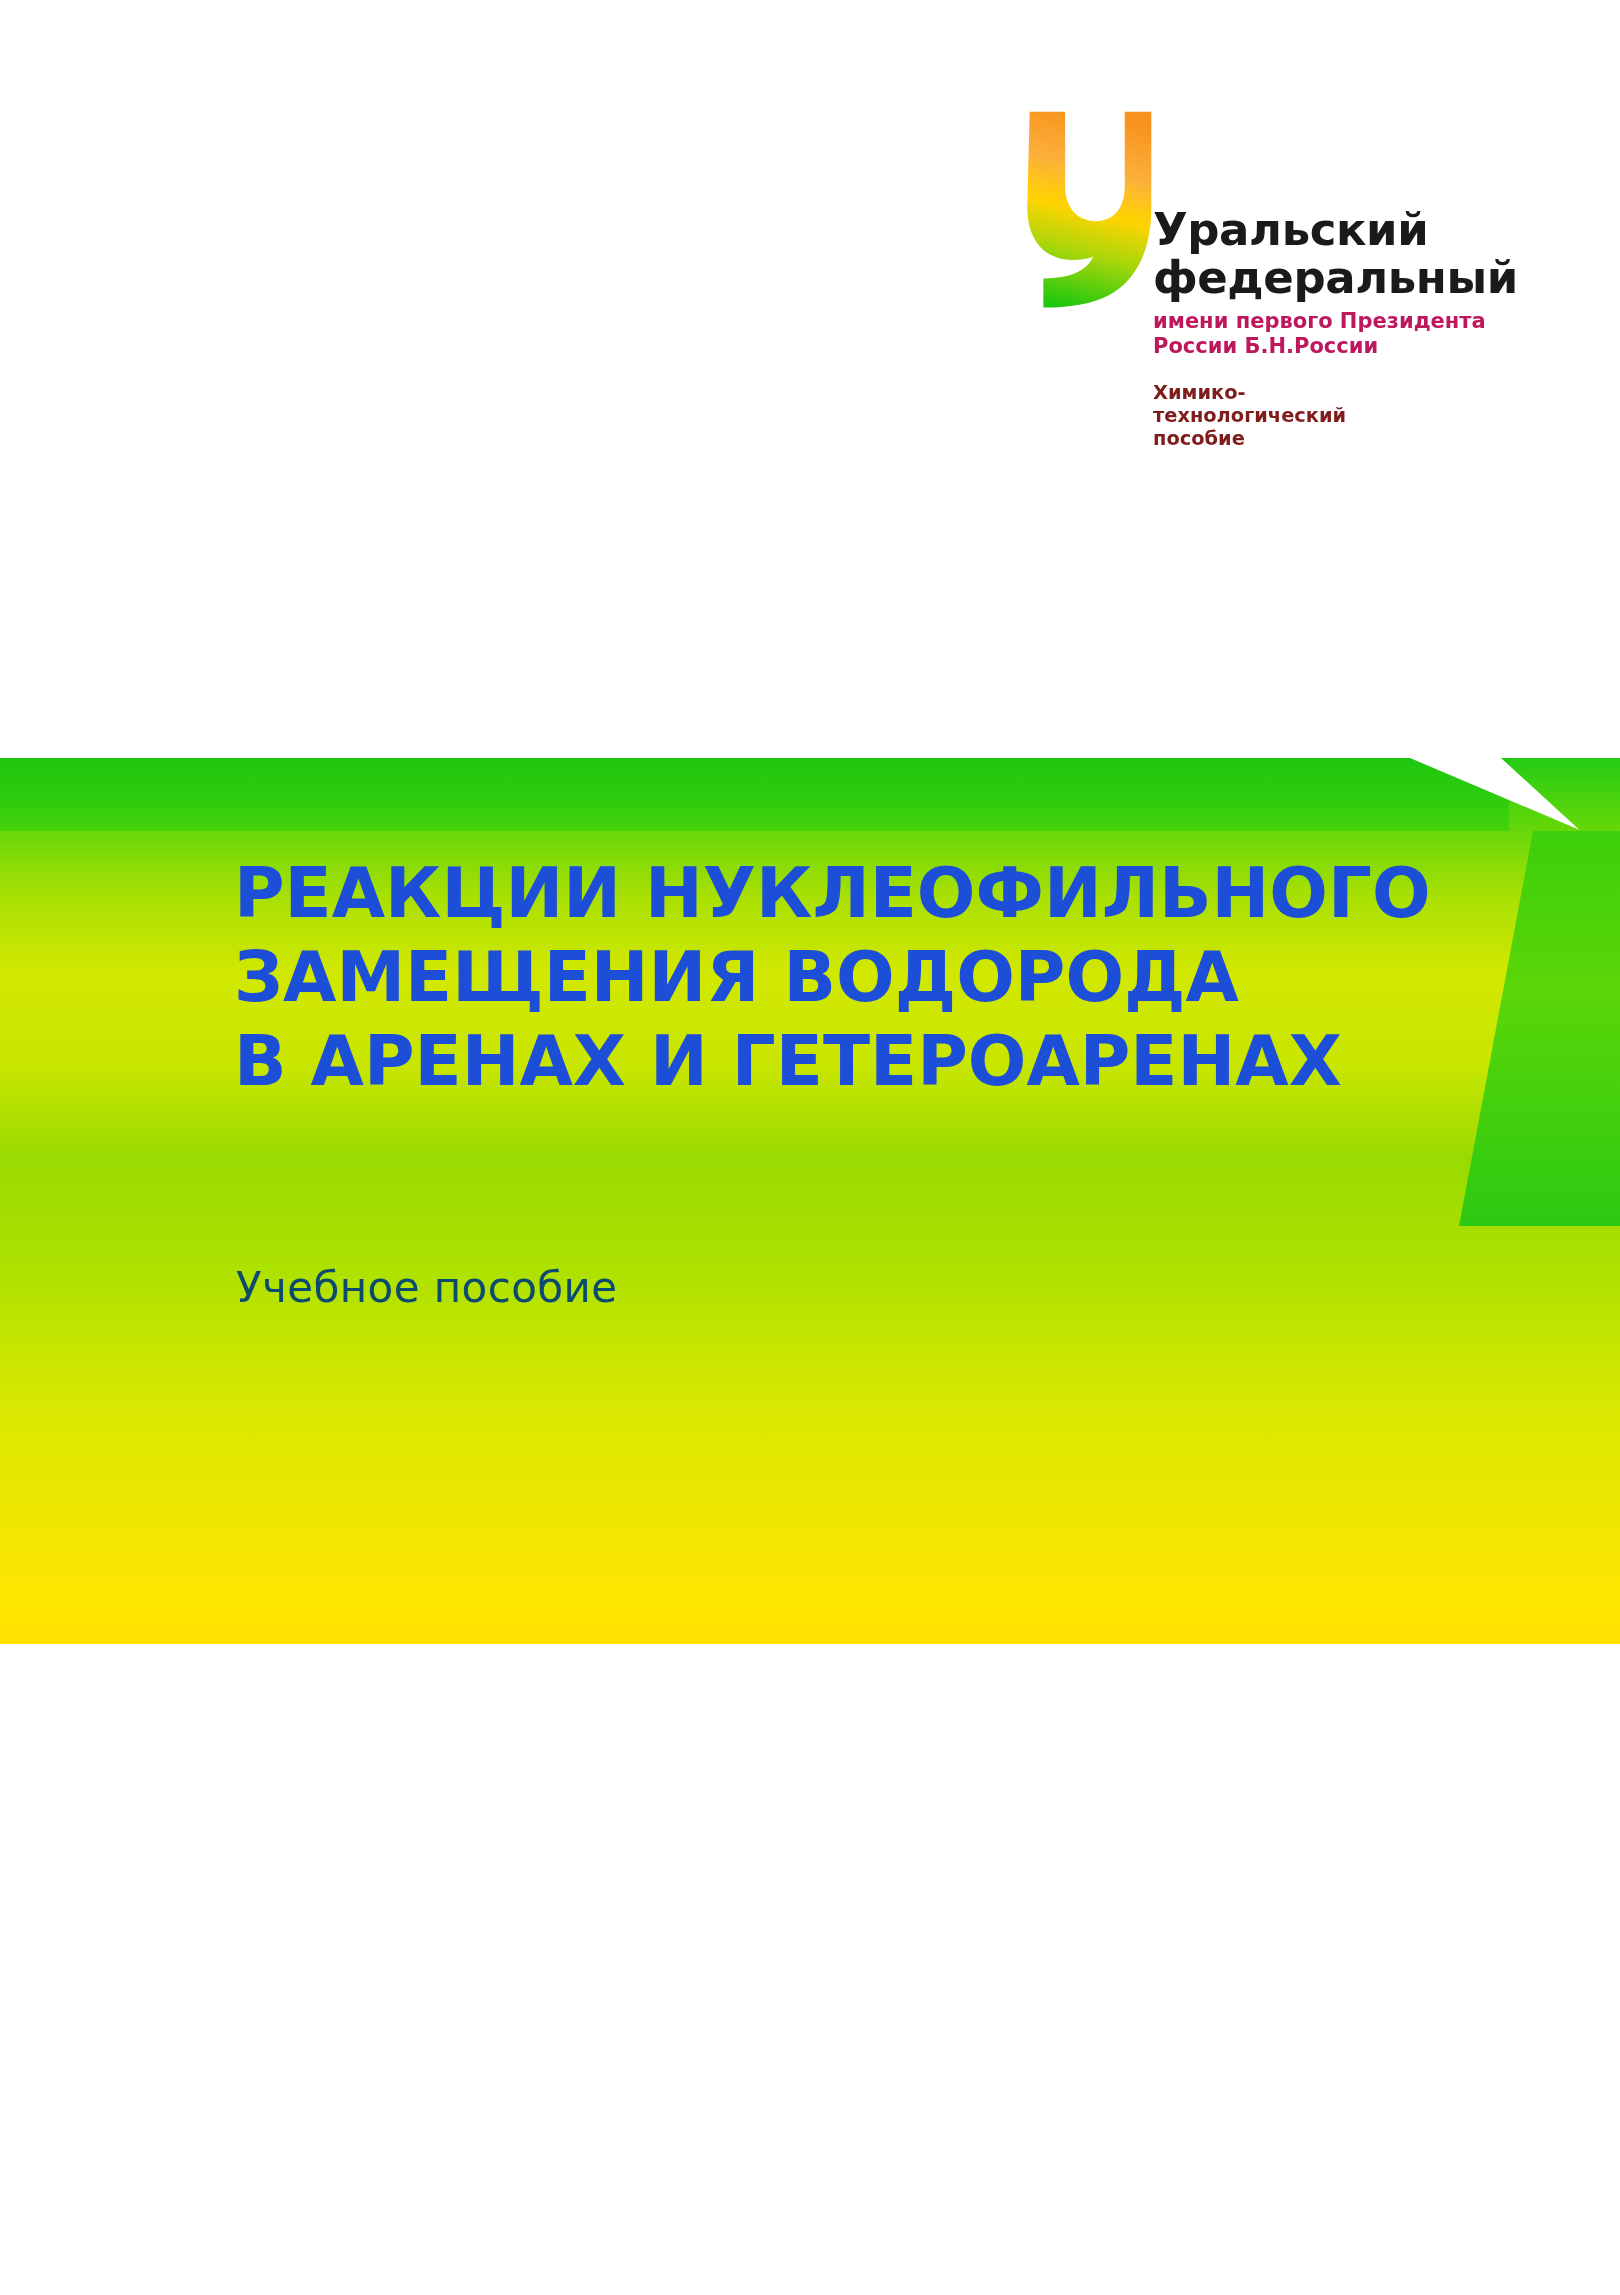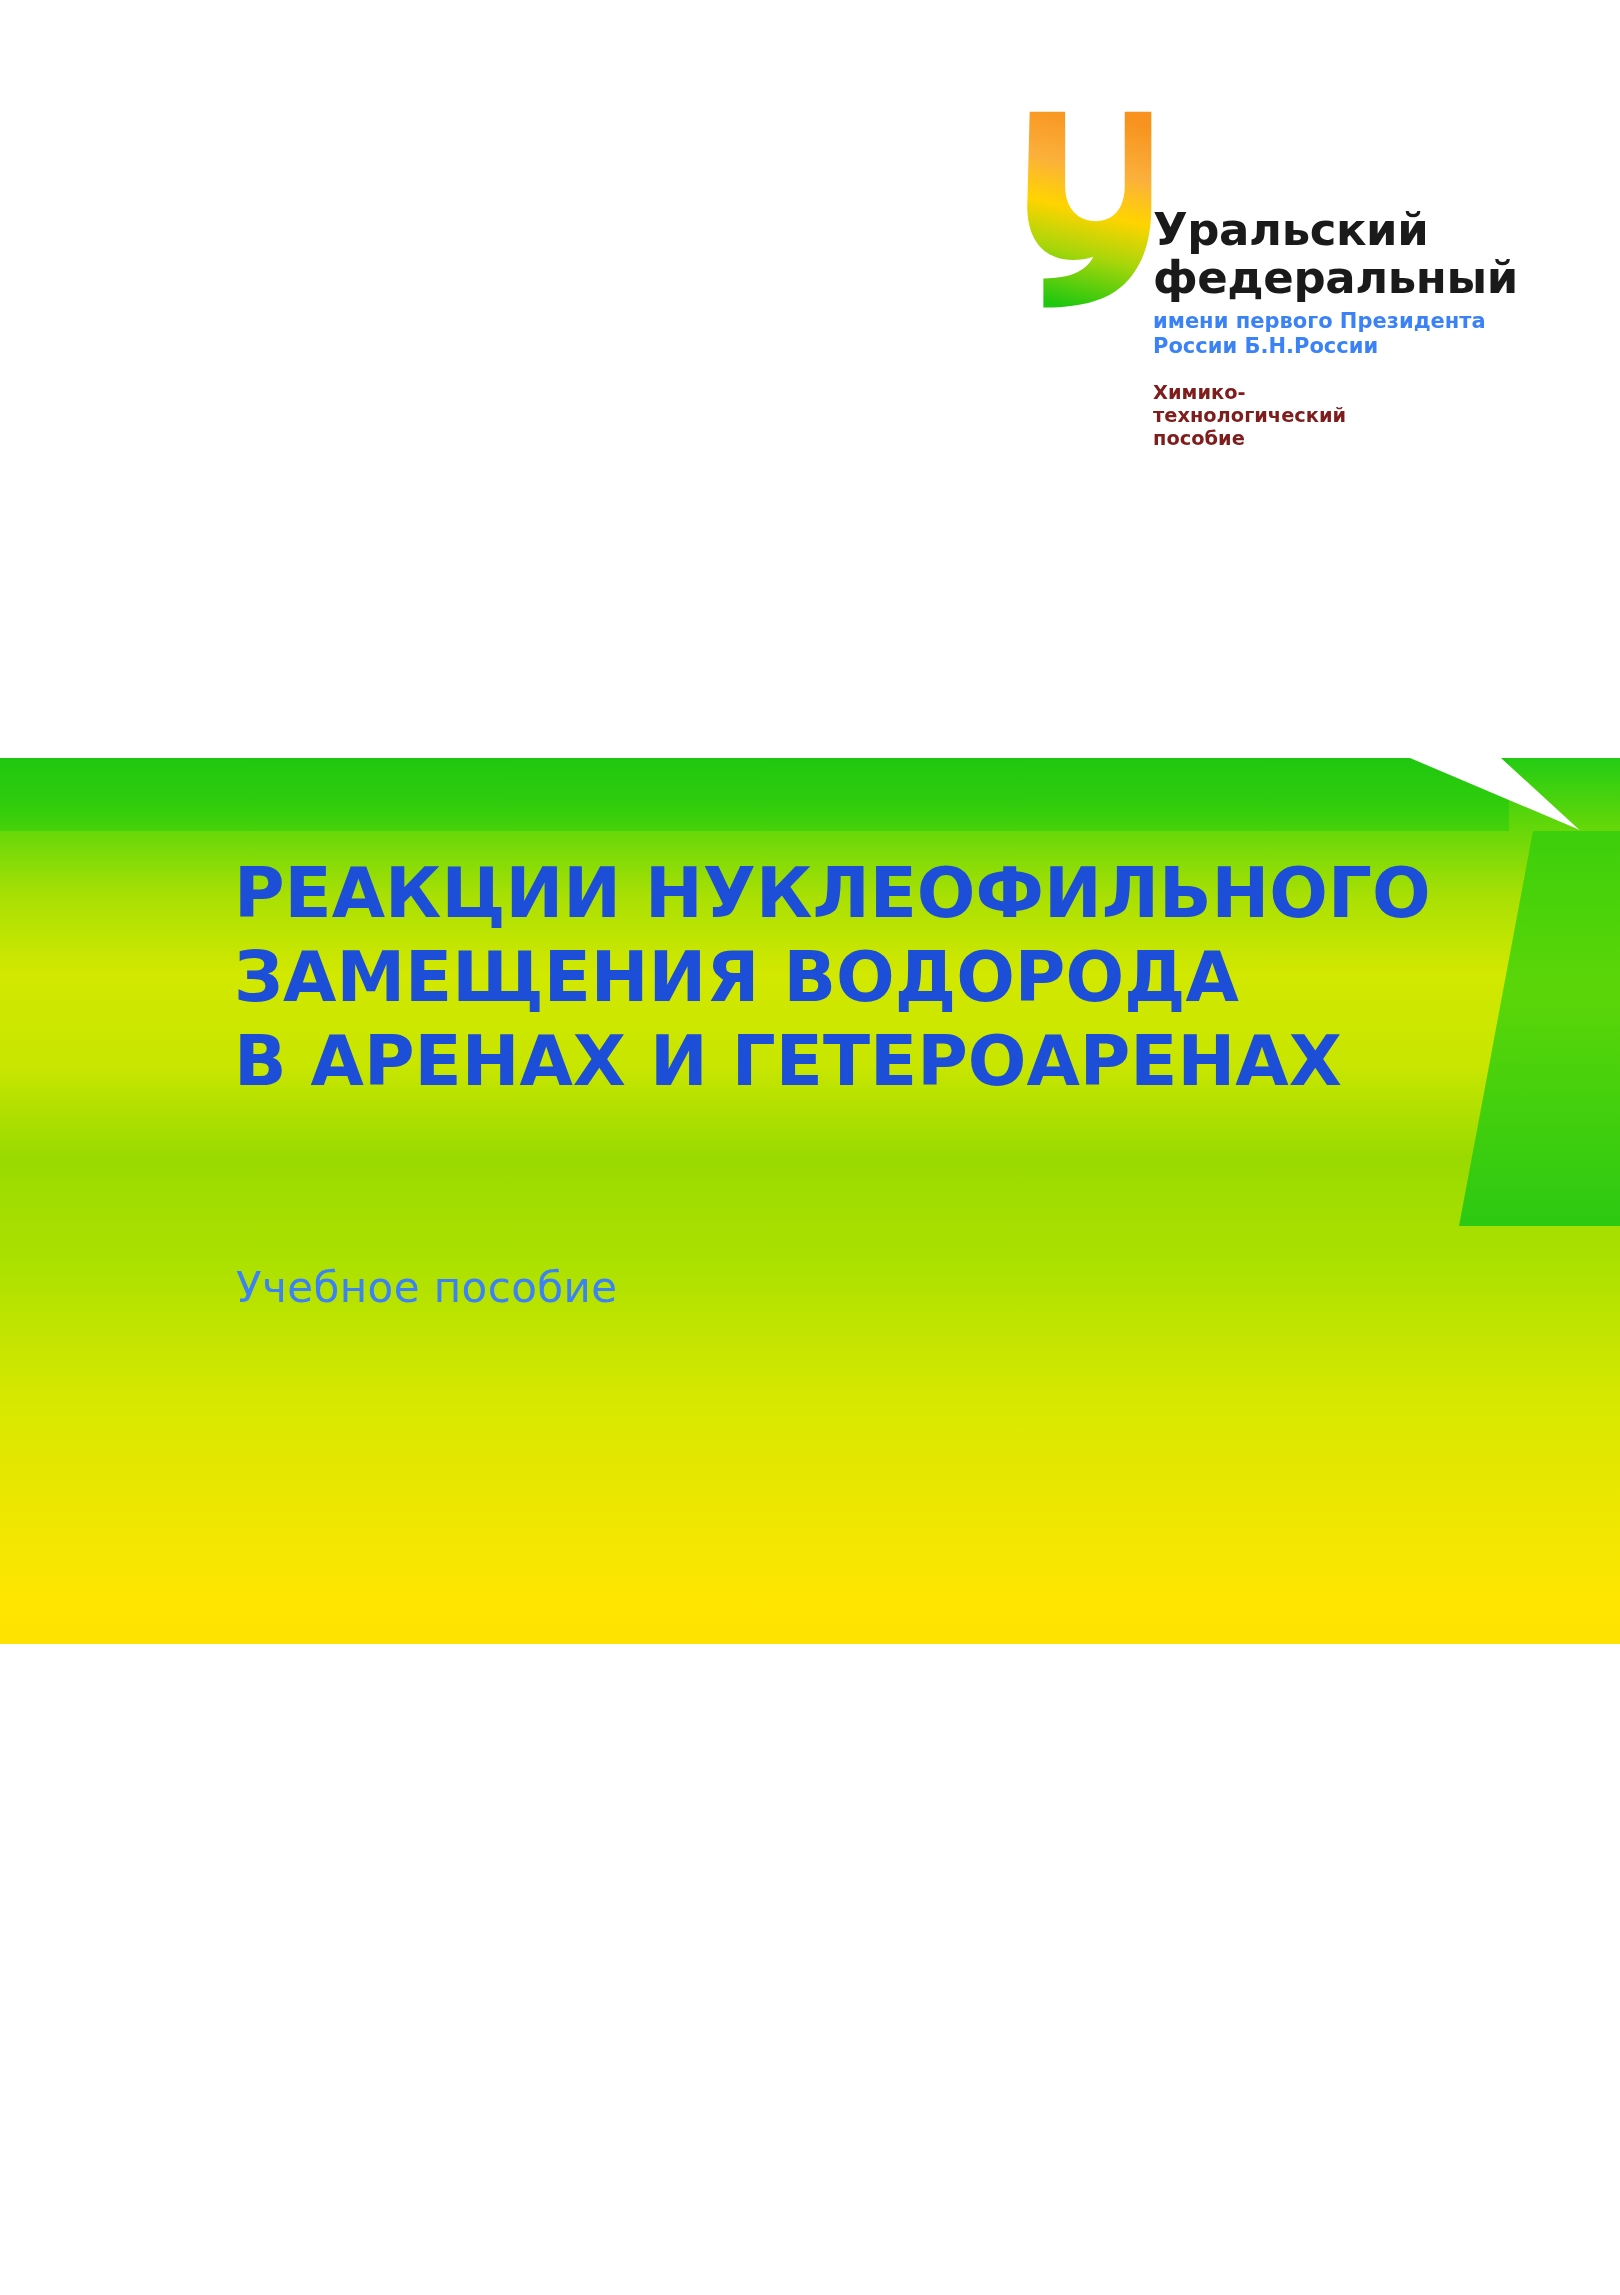--- a/index.html
+++ b/index.html
@@ -46,21 +46,21 @@
     line-height: 1.06;
     color: #1a1a1a;
     letter-spacing: -0.4px;
   }
   .logo-sub {
     margin-top: 8px;
     font-family: "DejaVu Sans", sans-serif;
     font-weight: bold;
     font-size: 21px;
     line-height: 1.18;
-    color: #3b82f6;
+    color: #be185d;
   }
   .logo-inst {
     margin-top: 22px;
     font-family: "DejaVu Sans", sans-serif;
     font-weight: bold;
     font-size: 19.4px;
     line-height: 1.2;
     color: #7f1d1d;
   }
 
@@ -155,21 +155,21 @@
     letter-spacing: 0px;
     text-transform: uppercase;
     white-space: nowrap;
   }
   .subtitle {
     position: absolute;
     left: 236px;
     top: 1263px;
     font-family: "DejaVu Sans", sans-serif;
     font-size: 42px;
-    color: #3b82f6;
+    color: #0c4a6e;
     letter-spacing: 0.4px;
   }
 </style>
 </head>
 <body>
 
 <div class="page">
 
   <div class="logo-block">
 

